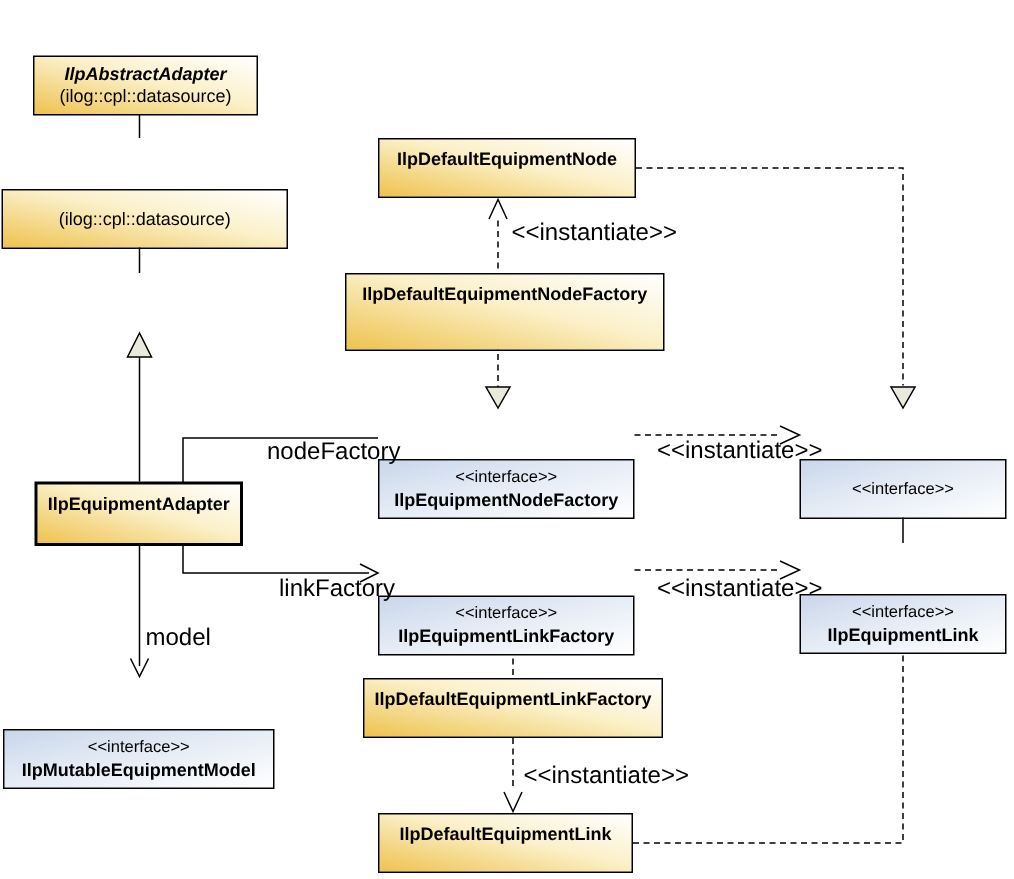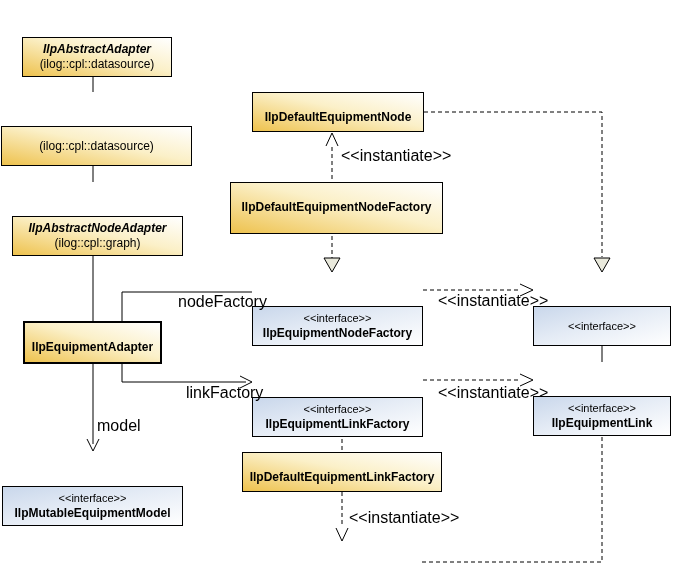--- a/index.html
+++ b/index.html
@@ -4,21 +4,21 @@
 <style>
   html,body{margin:0;padding:0;background:#fff;}
   #canvas{position:relative;width:676px;height:586px;background:#ffffff;overflow:hidden;
           font-family:"Liberation Sans","DejaVu Sans",sans-serif;}
   #connector-layer{position:absolute;left:0;top:0;}
   .uml-class{position:absolute;box-sizing:border-box;border:1px solid #000;text-align:center;
              line-height:15px;}
   .fill-class{background:linear-gradient(to bottom left,#ffffff 0%,#fbf0c8 45%,#eec24e 100%);}
   .fill-iface{background:linear-gradient(to bottom right,#c9d7eb 0%,#e4ebf5 45%,#ffffff 100%);}
   .two-line{display:flex;flex-direction:column;justify-content:center;margin-top:34px;}
-  .top-name{padding-top:17px;text-align:center;}
+  .top-name{padding-top:6px;text-align:center;}
   .cname{font-weight:bold;font-size:12px;white-space:nowrap;}
   .abstract .cname{font-style:italic;}
   .cpkg{font-size:12px;white-space:nowrap;}
   .stereo{font-size:11px;white-space:nowrap;}
   .thick{border-width:2px;}
   .edge-label{position:absolute;font-size:16px;color:#000;white-space:nowrap;}
 </style>
 </head>
 <body>
 
@@ -61,24 +61,20 @@
 
   <div class="uml-class fill-class two-line abstract" style="left:22px;top:3px;width:150px;height:40px;">
     <div class="cname">IlpAbstractAdapter</div>
     <div class="cpkg">(ilog::cpl::datasource)</div>
   </div>
 
   <div class="uml-class fill-class two-line abstract" style="left:1px;top:92px;width:191px;height:40px;">
     <div class="cpkg">(ilog::cpl::datasource)</div>
   </div>
 
-  <div class="uml-class fill-class two-line abstract" style="left:12px;top:182px;width:171px;height:40px;">
-    <div class="cname">IlpAbstractNodeAdapter</div>
-    <div class="cpkg">(ilog::cpl::graph)</div>
-  </div>
 
   <div class="uml-class fill-class top-name thick" style="left:23px;top:321px;width:139px;height:43px;">
     <div class="cname">IlpEquipmentAdapter</div>
   </div>
 
   <div class="uml-class fill-iface two-line" style="left:2px;top:452px;width:181px;height:40px;">
     <div class="stereo">&lt;&lt;interface&gt;&gt;</div>
     <div class="cname">IlpMutableEquipmentModel</div>
   </div>
 
@@ -97,20 +93,23 @@
 
   <div class="uml-class fill-iface two-line" style="left:252px;top:363px;width:171px;height:40px;">
     <div class="stereo">&lt;&lt;interface&gt;&gt;</div>
     <div class="cname">IlpEquipmentLinkFactory</div>
   </div>
 
   <div class="uml-class fill-class top-name" style="left:242px;top:452px;width:200px;height:40px;">
     <div class="cname">IlpDefaultEquipmentLinkFactory</div>
   </div>
 
+  <div class="uml-class fill-class top-name" style="left:252px;top:542px;width:170px;height:40px;">
+    <div class="cname">IlpDefaultEquipmentLink</div>
+  </div>
 
   <div class="uml-class fill-iface two-line" style="left:533px;top:272px;width:138px;height:40px;">
     <div class="stereo">&lt;&lt;interface&gt;&gt;</div>
   </div>
 
   <div class="uml-class fill-iface two-line" style="left:533px;top:362px;width:138px;height:40px;">
     <div class="stereo">&lt;&lt;interface&gt;&gt;</div>
     <div class="cname">IlpEquipmentLink</div>
   </div>
 

